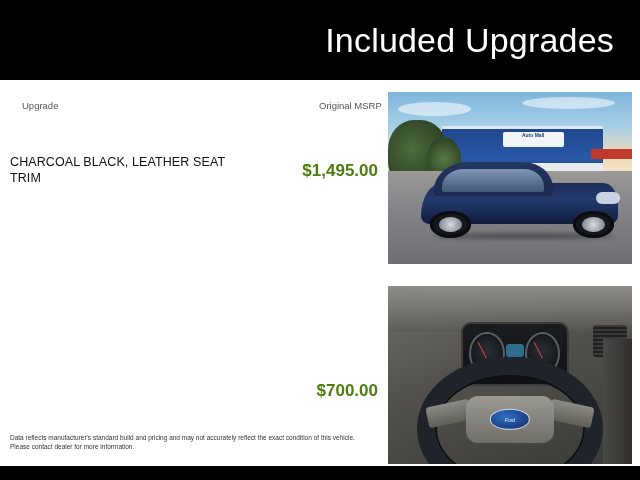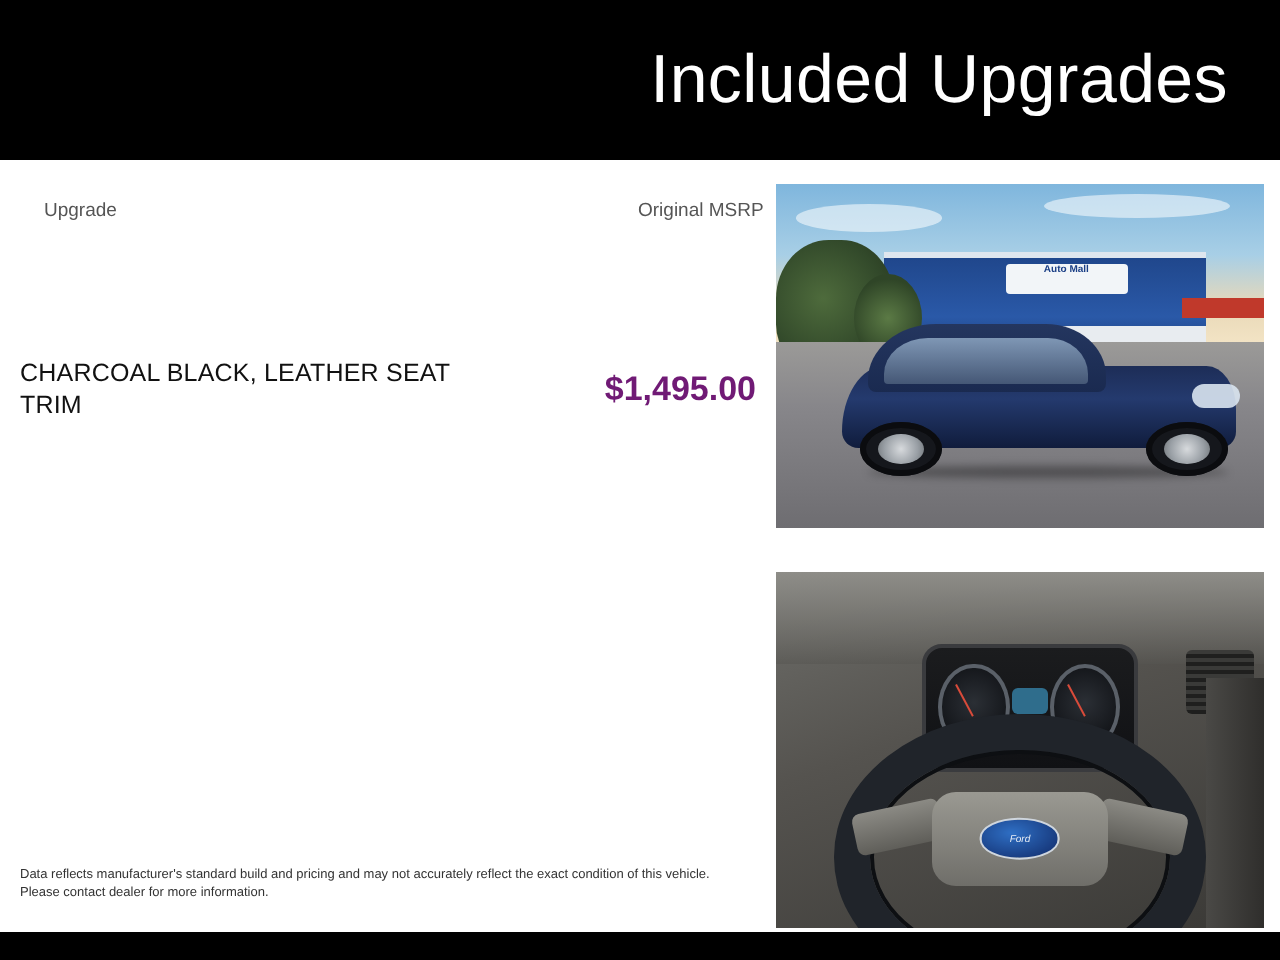--- a/index.html
+++ b/index.html
@@ -48,21 +48,21 @@
     font-size: 9.5px;
     color: #555;
     font-weight: 400;
   }
   .col-head.upgrade { left: 22px; }
   .col-head.msrp { left: 307px; margin-left: 12px; }
 
   
   .rows {
     position: absolute;
-    left: 0; top: 60px;
+    left: 0; top: 36px;
     width: 388px;
   }
   .row {
     position: relative;
     height: 110px;
     padding: 0 10px;
   }
   .row .label {
     position: absolute;
     left: 10px;
@@ -74,21 +74,21 @@
     line-height: 1.25;
     letter-spacing: 0.1px;
   }
   .row .price {
     position: absolute;
     right: 10px;
     top: 50%;
     transform: translateY(-50%);
     font-size: 17px;
     font-weight: bold;
-    color: #701a75;
+    color: #4d7c0f;
     white-space: nowrap;
   }
 
   
   .disclaimer {
     position: absolute;
     left: 10px;
     bottom: 14px;
     width: 360px;
     font-size: 6.5px;
@@ -283,20 +283,21 @@
 
       <div class="row">
         <div class="label">CHARCOAL BLACK, LEATHER SEAT TRIM</div>
         <div class="price">$1,495.00</div>
       </div>
 
       <div class="row">
       </div>
 
       <div class="row">
+        <div class="price">$700.00</div>
       </div>
 
     </div>
 
     <div class="disclaimer">Data reflects manufacturer's standard build and pricing and may not accurately reflect the exact condition of this vehicle. Please contact dealer for more information.</div>
   </div>
 
   <div class="photo photo-top">
     <div class="ext-sky"></div>
     <div class="ext-cloud" style="left:4%; top:6%; width:30%; height:8%;"></div>

